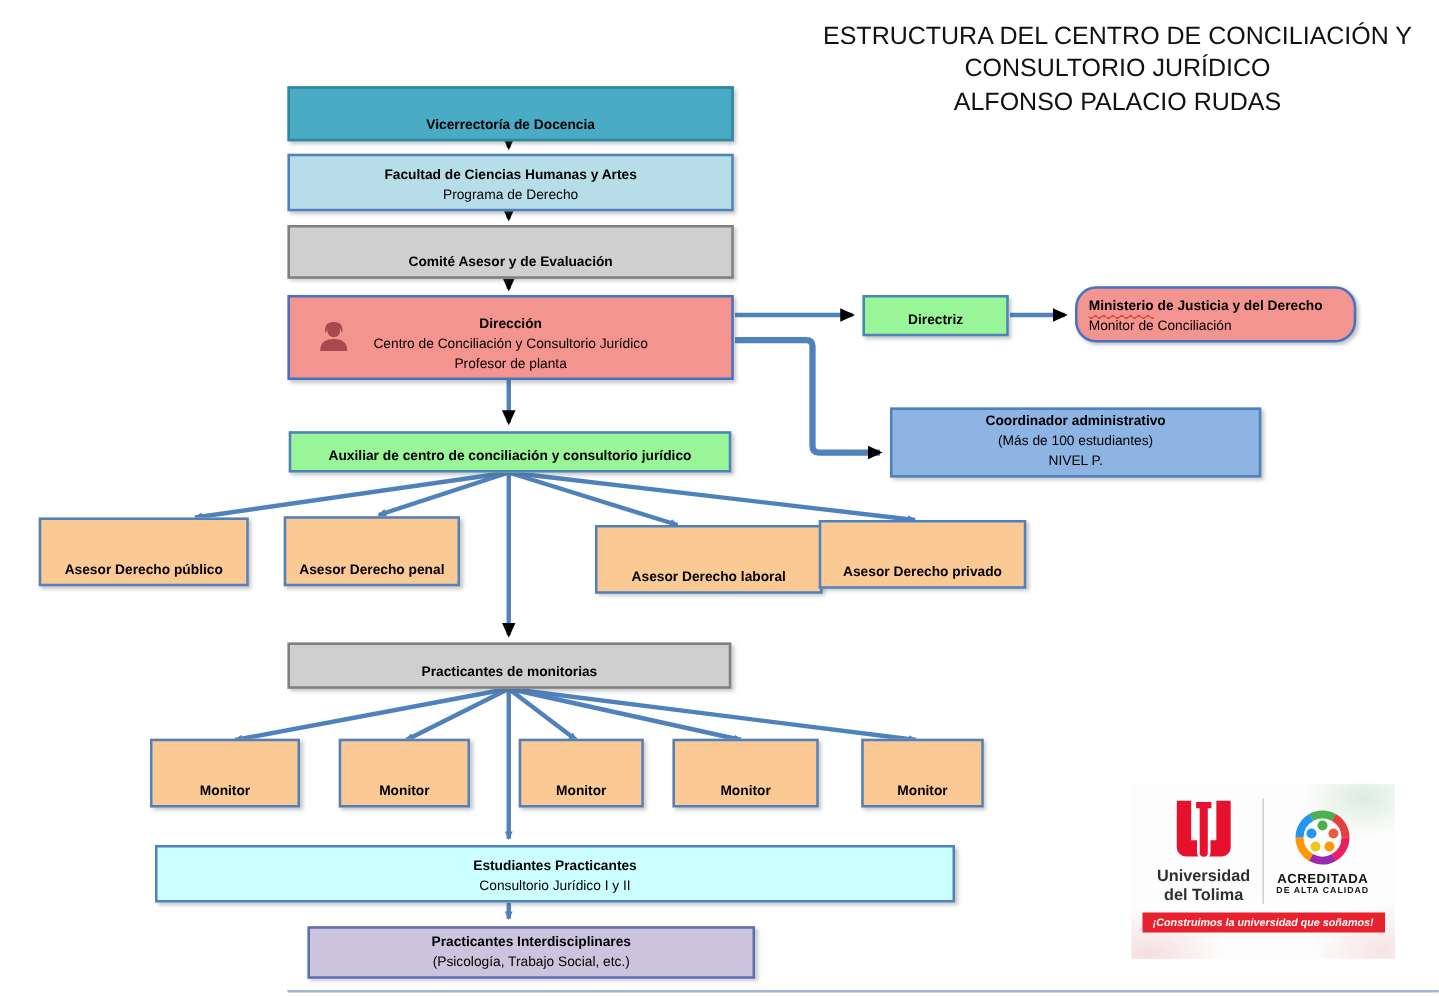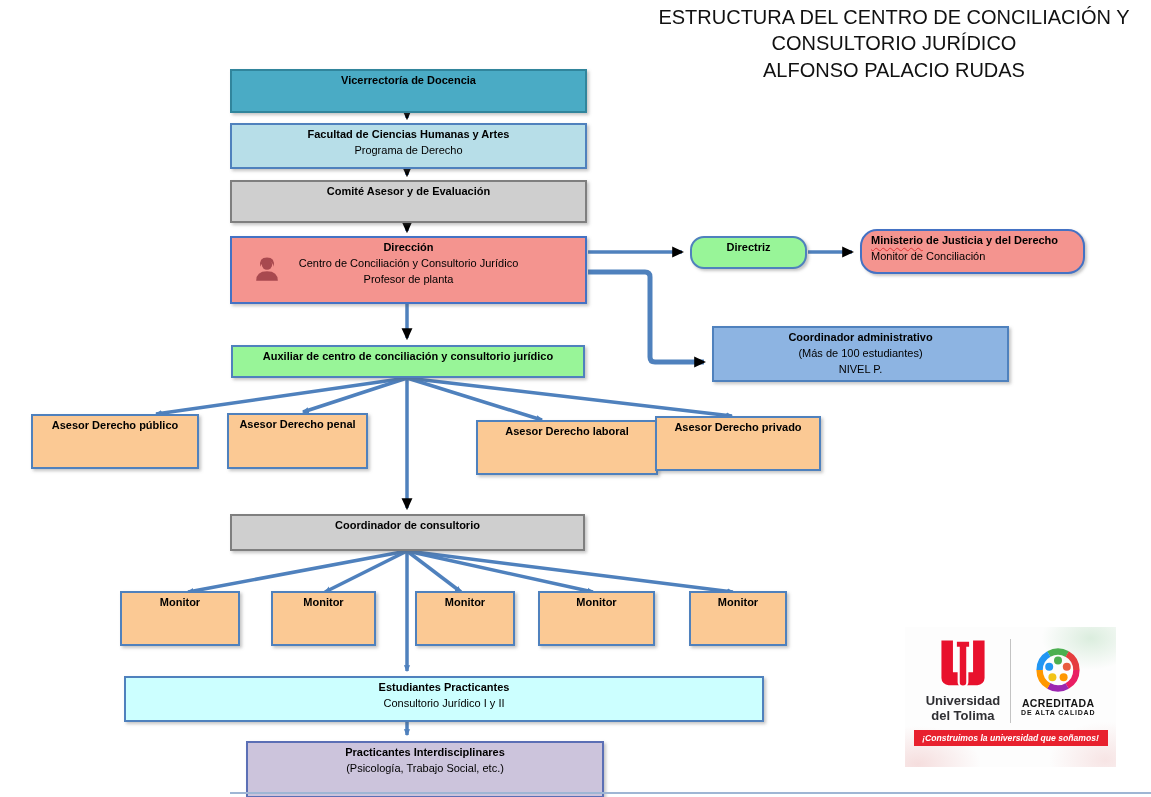--- a/index.html
+++ b/index.html
@@ -3,26 +3,26 @@
 <meta charset="utf-8">
 <style>
   html,body{margin:0;padding:0;}
   body{
     width:1151px;height:797px;position:relative;overflow:hidden;
     background:#ffffff;
     font-family:"Liberation Sans",sans-serif;
     color:#000;
   }
   .title{
-    position:absolute;left:638px;top:4px;width:512px;
+    position:absolute;left:638px;top:16px;width:512px;
     text-align:center;font-size:20px;line-height:1.32;color:#111;
   }
   .node{
     position:absolute;box-sizing:border-box;
-    display:flex;flex-direction:column;justify-content:flex-start;align-items:center;
+    display:flex;flex-direction:column;justify-content:flex-end;align-items:center;
     text-align:center;font-size:11px;line-height:1.45;
     border:2px solid;box-shadow:2px 2px 3px rgba(90,90,90,.35);
     padding:2px 6px;
   }
   .node .t{font-weight:bold;}
   .teal{background:var(--teal-fill);border-color:var(--teal-border);}
   .lblue{background:var(--lightblue-fill);border-color:var(--lightblue-border);}
   .gray{background:var(--gray-fill);border-color:var(--gray-border);}
   .salmon{background:var(--salmon-fill);border-color:var(--salmon-border);}
   .green{background:var(--green-fill);border-color:var(--green-border);}
@@ -123,21 +123,21 @@
   <svg class="person" viewBox="0 0 36 36">
     <path d="M10 14 Q8 3 18 3 Q28 3 26 14 Q25 8 19 6.5 Q12 8 10 14 Z"></path>
     <circle cx="18" cy="11.5" r="6.2"></circle>
     <path d="M5 31 Q5 19.5 18 19.5 Q31 19.5 31 31 Z"></path>
   </svg>
   <div class="t">Dirección</div>
   <div>Centro de Conciliación y Consultorio Jurídico</div>
   <div>Profesor de planta</div>
 </div>
 
-<div class="node green" style="left:690px;top:236px;width:117px;height:33px;border-radius:14px;">
+<div class="node green" style="left:690px;top:236px;width:117px;height:33px;">
   <div class="t">Directriz</div>
 </div>
 
 <div class="node salmon left-align" style="left:860px;top:229px;width:225px;height:45px;border-radius:17px;">
   <div class="t"><span class="wavy">Ministerio</span><span> de Justicia y del Derecho</span></div>
   <div>Monitor de Conciliación</div>
 </div>
 
 <div class="node blue" style="left:712px;top:326px;width:297px;height:56px;">
   <div class="t">Coordinador administrativo</div>
@@ -156,21 +156,21 @@
   <div class="t">Asesor Derecho penal</div>
 </div>
 <div class="node orange" style="left:456px;top:420px;width:182px;height:55px;margin-left:20px;">
   <div class="t">Asesor Derecho laboral</div>
 </div>
 <div class="node orange" style="left:655px;top:416px;width:166px;height:55px;">
   <div class="t">Asesor Derecho privado</div>
 </div>
 
 <div class="node gray" style="left:230px;top:514px;width:355px;height:37px;">
-  <div class="t">Coordinador de consultorio</div>
+  <div class="t">Practicantes de monitorias</div>
 </div>
 
 <div class="node orange" style="left:120px;top:591px;width:120px;height:55px;">
   <div class="t">Monitor</div>
 </div>
 <div class="node orange" style="left:271px;top:591px;width:105px;height:55px;">
   <div class="t">Monitor</div>
 </div>
 <div class="node orange" style="left:415px;top:591px;width:100px;height:55px;">
   <div class="t">Monitor</div>
@@ -180,21 +180,21 @@
 </div>
 <div class="node orange" style="left:689px;top:591px;width:98px;height:55px;">
   <div class="t">Monitor</div>
 </div>
 
 <div class="node cyan" style="left:124px;top:676px;width:640px;height:46px;">
   <div class="t">Estudiantes Practicantes</div>
   <div>Consultorio Jurídico I y II</div>
 </div>
 
-<div class="node purple" style="left:246px;top:741px;width:358px;height:57px;">
+<div class="node purple" style="left:246px;top:741px;width:358px;height:42px;">
   <div class="t">Practicantes Interdisciplinares</div>
   <div>(Psicología, Trabajo Social, etc.)</div>
 </div>
 
 <div class="logo-panel">
   <div class="logo-row">
     <div class="logo-col">
       <svg width="46" height="52" viewBox="0 0 64 72">
         <path d="M2,2 h16 v44 h28 v-44 h16 v52 a10,10 0 0 1 -10,10 h-40 a10,10 0 0 1 -10,-10 Z" fill="var(--ut-red)"></path>
         <path d="M22,2 h20 v10 h-4 v48 a6,6 0 0 1 -12,0 v-48 h-4 Z" fill="var(--ut-red)" stroke="#fdfdfd" stroke-width="3"></path>

